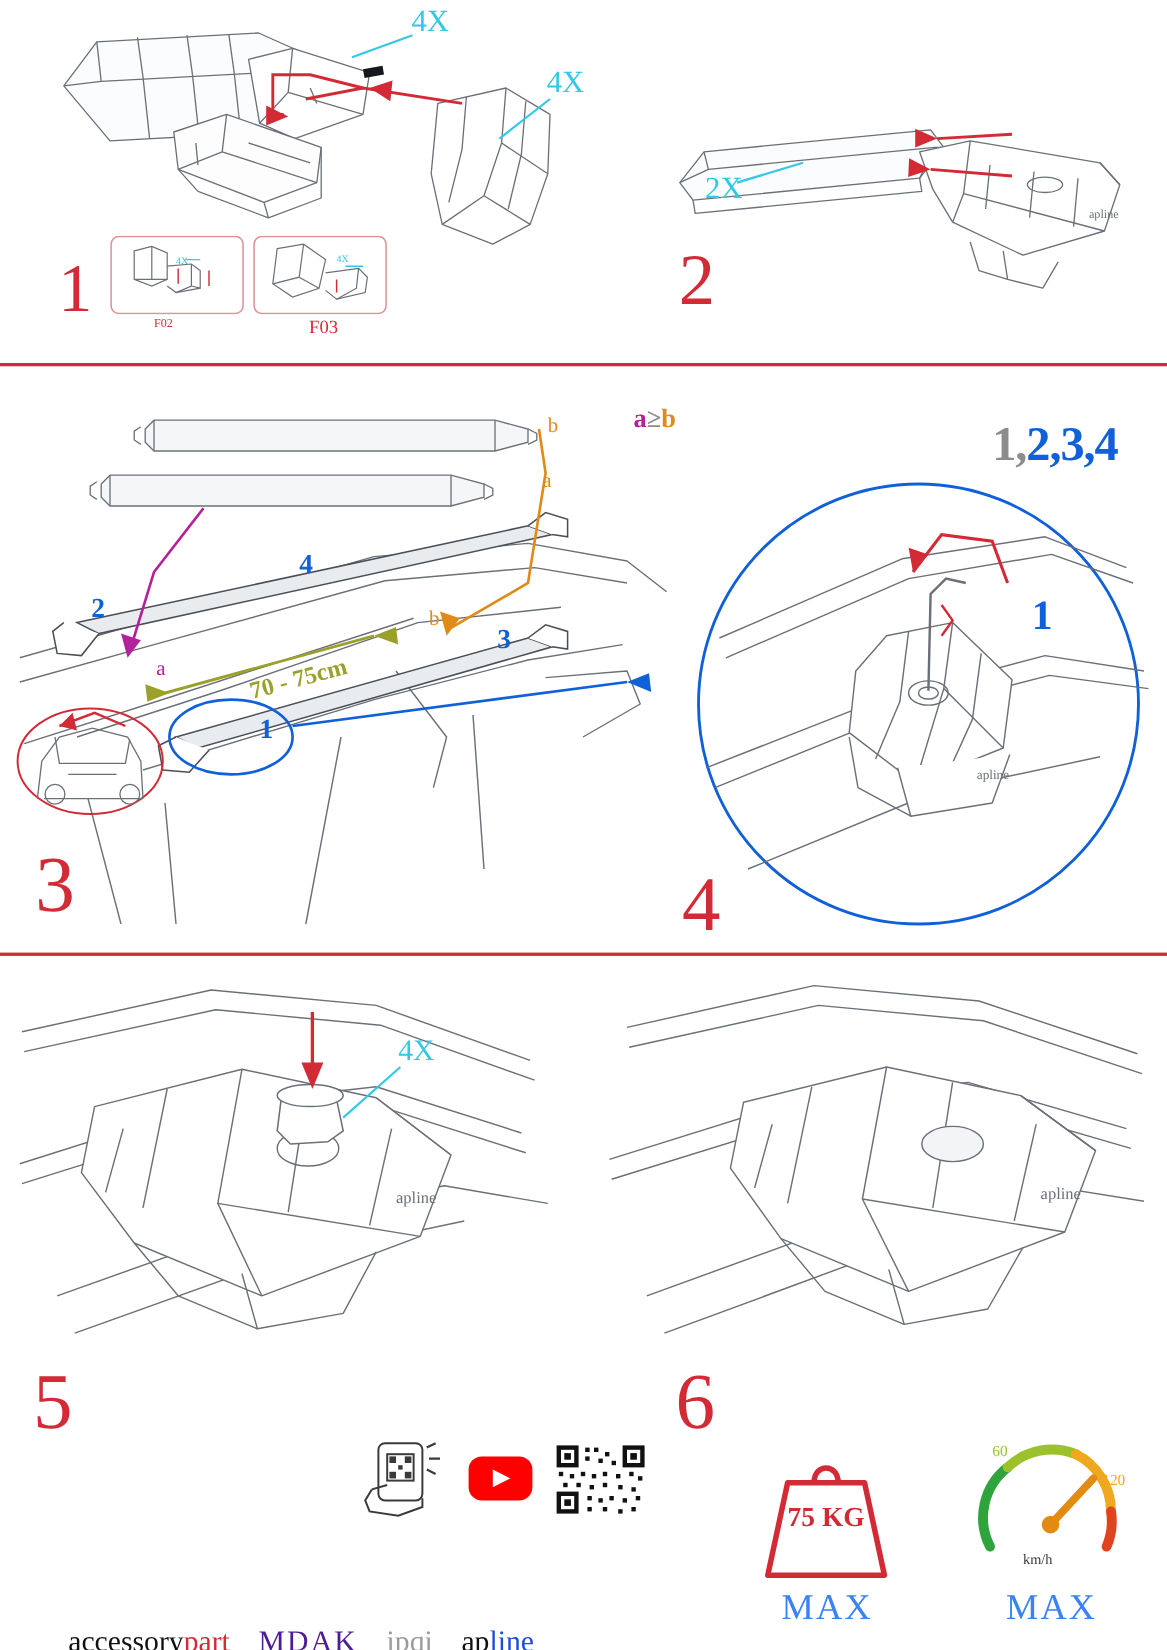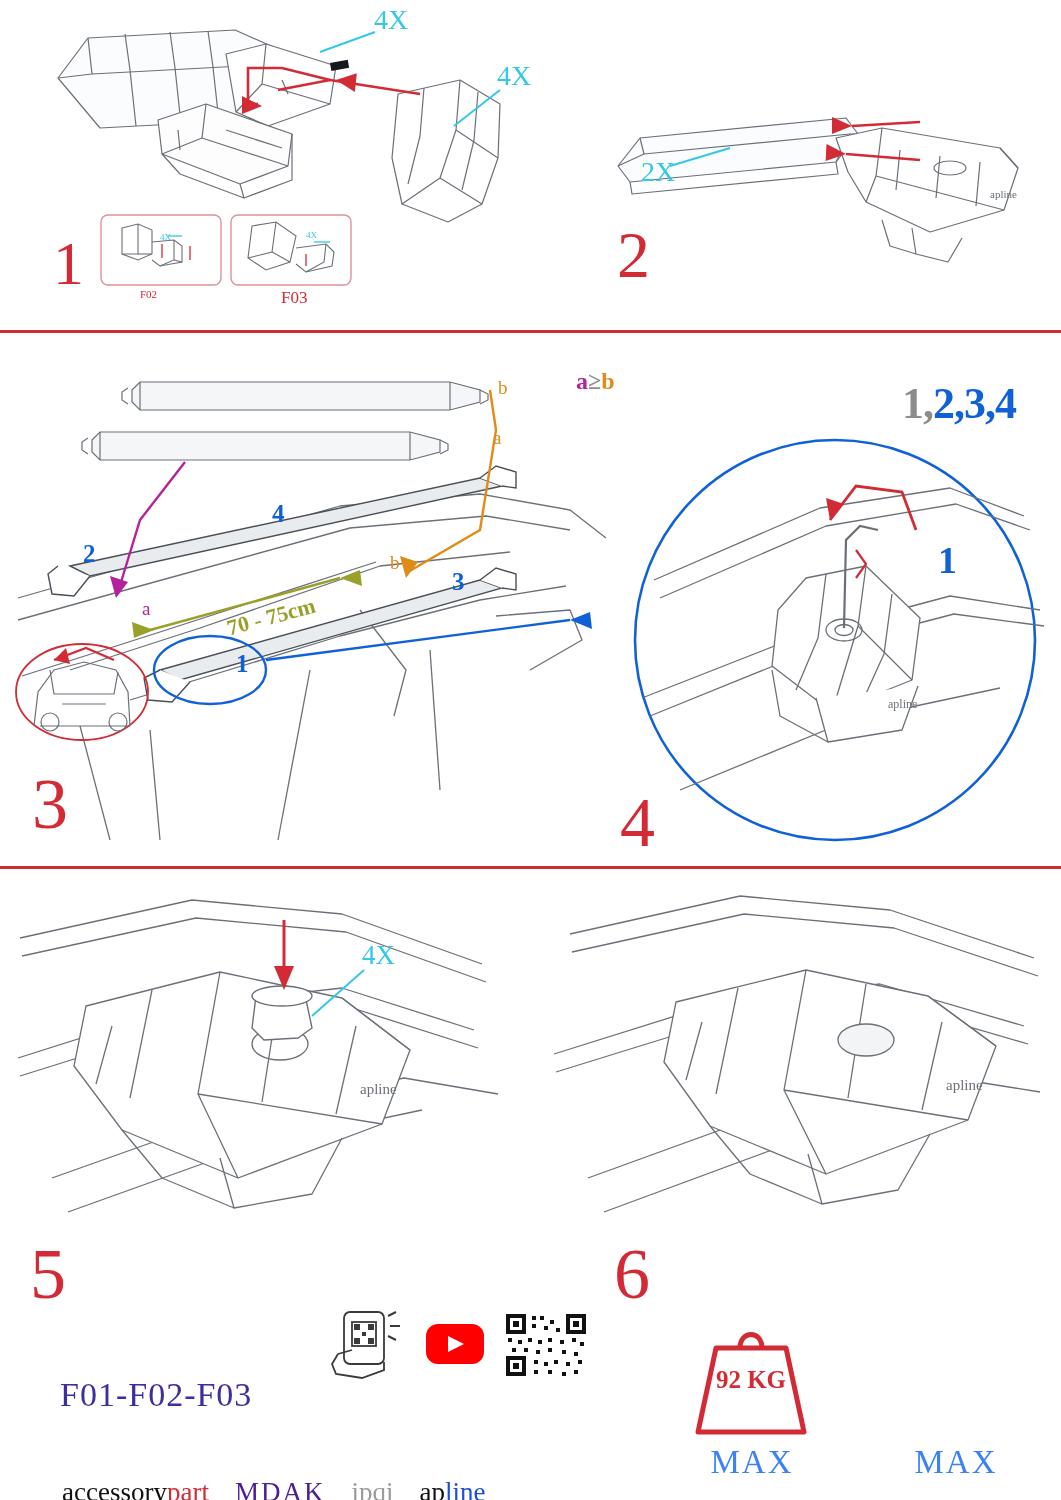--- a/index.html
+++ b/index.html
@@ -344,21 +344,20 @@
         <path d="M282,318 L210,288 L170,240"></path>
         <ellipse cx="326" cy="154" rx="28" ry="16" fill="#f2f4f6"></ellipse>
       </g>
       <text x="406" y="204" font-family="Liberation Serif, serif" font-size="15" fill="#6b7078">apline</text>
     </svg>
   </div>
 
   <div class="stepnum" style="left:30px;top:1238px;font-size:72px;">5</div>
   <div class="stepnum" style="left:614px;top:1238px;font-size:72px;">6</div>
 
-  <div class="foot-title" style="left:60px;top:1376px;font-size:34px;">F01-F02-F03</div>
 
   <div class="panel" style="left:322px;top:1310px;width:270px;height:70px;">
     <svg width="270" height="70" viewBox="0 0 270 70">
 
       <g fill="none" stroke="#3a3a3a" stroke-width="1.8">
         <rect x="22" y="2" width="40" height="52" rx="6" fill="#ffffff"></rect>
         <rect x="30" y="12" width="24" height="24" fill="#ffffff"></rect>
         <path d="M16,44 L10,54 L14,64 L40,68 L62,60 L62,52"></path>
         <path d="M16,44 L30,40"></path>
       </g>
@@ -430,18 +429,31 @@
     <div class="brand b-ipqi">ipqi</div>
     <div class="brand b-apl"><span>ap</span><i>line</i></div>
   </div>
 
   <div class="panel" style="left:686px;top:1308px;width:130px;height:130px;">
     <svg width="130" height="130" viewBox="0 0 130 130">
       <path d="M30,40 L100,40 L118,124 L12,124 Z" fill="#ffffff" stroke="#d32b36" stroke-width="5" stroke-linejoin="round"></path>
       <path d="M54,40 C54,22 76,22 76,40" fill="none" stroke="#d32b36" stroke-width="5"></path>
     </svg>
   </div>
-  <div class="lbl" style="left:705px;top:1366px;width:92px;text-align:center;font-size:25px;font-weight:bold;color:#d32b36;">92 KG</div>
+  <div class="lbl" style="left:705px;top:1366px;width:92px;text-align:center;font-size:25px;font-weight:bold;color:#d32b36;">75 KG</div>
   <div class="maxlbl" style="left:706px;top:1444px;width:92px;text-align:center;">MAX</div>
 
+  <div class="panel" style="left:882px;top:1300px;width:150px;height:140px;">
+    <svg width="150" height="140" viewBox="0 0 150 140">
+      <path d="M18,106 A58,58 0 0 1 34,34" fill="none" stroke="#2fa33c" stroke-width="9" stroke-linecap="round"></path>
+      <path d="M34,34 A58,58 0 0 1 96,22" fill="none" stroke="#9bc22a" stroke-width="9" stroke-linecap="round"></path>
+      <path d="M96,22 A58,58 0 0 1 128,74" fill="none" stroke="#f0a81e" stroke-width="9" stroke-linecap="round"></path>
+      <path d="M128,74 A58,58 0 0 1 124,106" fill="none" stroke="#e2431f" stroke-width="9" stroke-linecap="round"></path>
+      <circle cx="73" cy="86" r="8" fill="#e28a12"></circle>
+      <path d="M73,86 L112,44" stroke="#e28a12" stroke-width="7" stroke-linecap="round"></path>
+      <text x="20" y="24" font-family="Liberation Serif, serif" font-size="14" fill="#9bc22a">60</text>
+      <text x="120" y="50" font-family="Liberation Serif, serif" font-size="14" fill="#f0a81e">120</text>
+      <text x="48" y="122" font-family="Liberation Serif, serif" font-size="13" fill="#3a3a3a">km/h</text>
+    </svg>
+  </div>
   <div class="maxlbl" style="left:886px;top:1444px;width:140px;text-align:center;">MAX</div>
 
 </div>
 
 </body></html>

